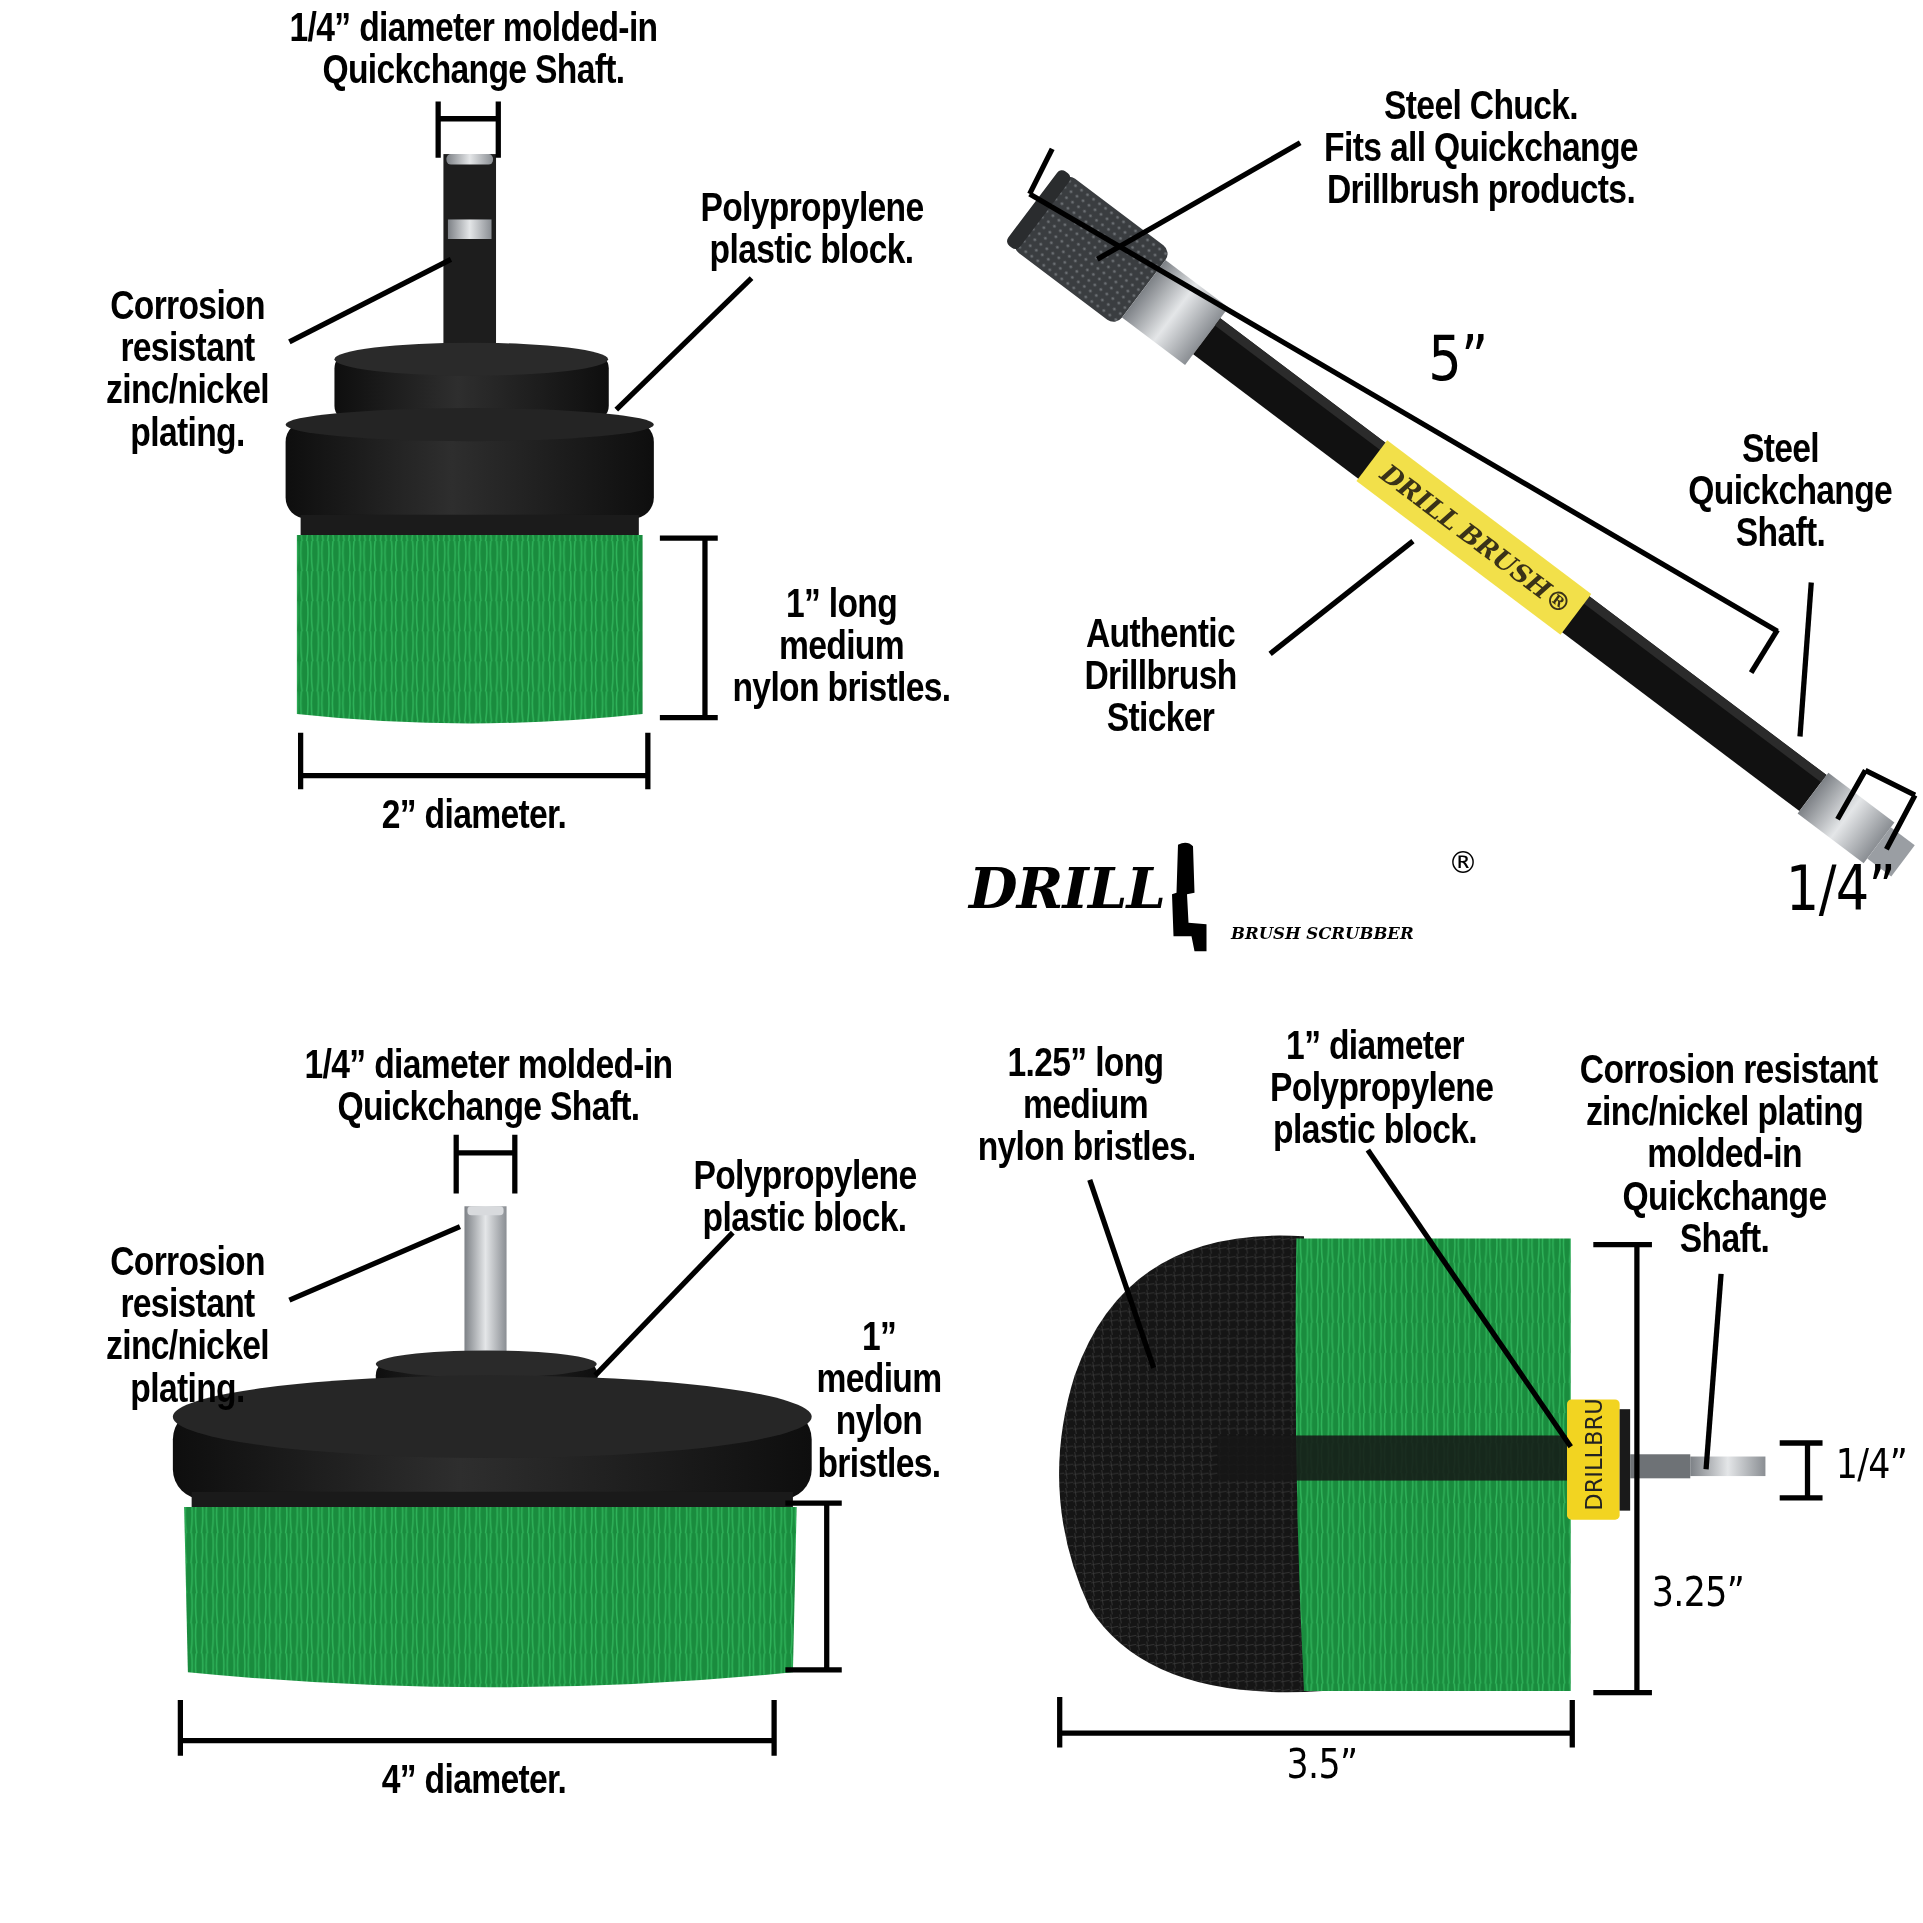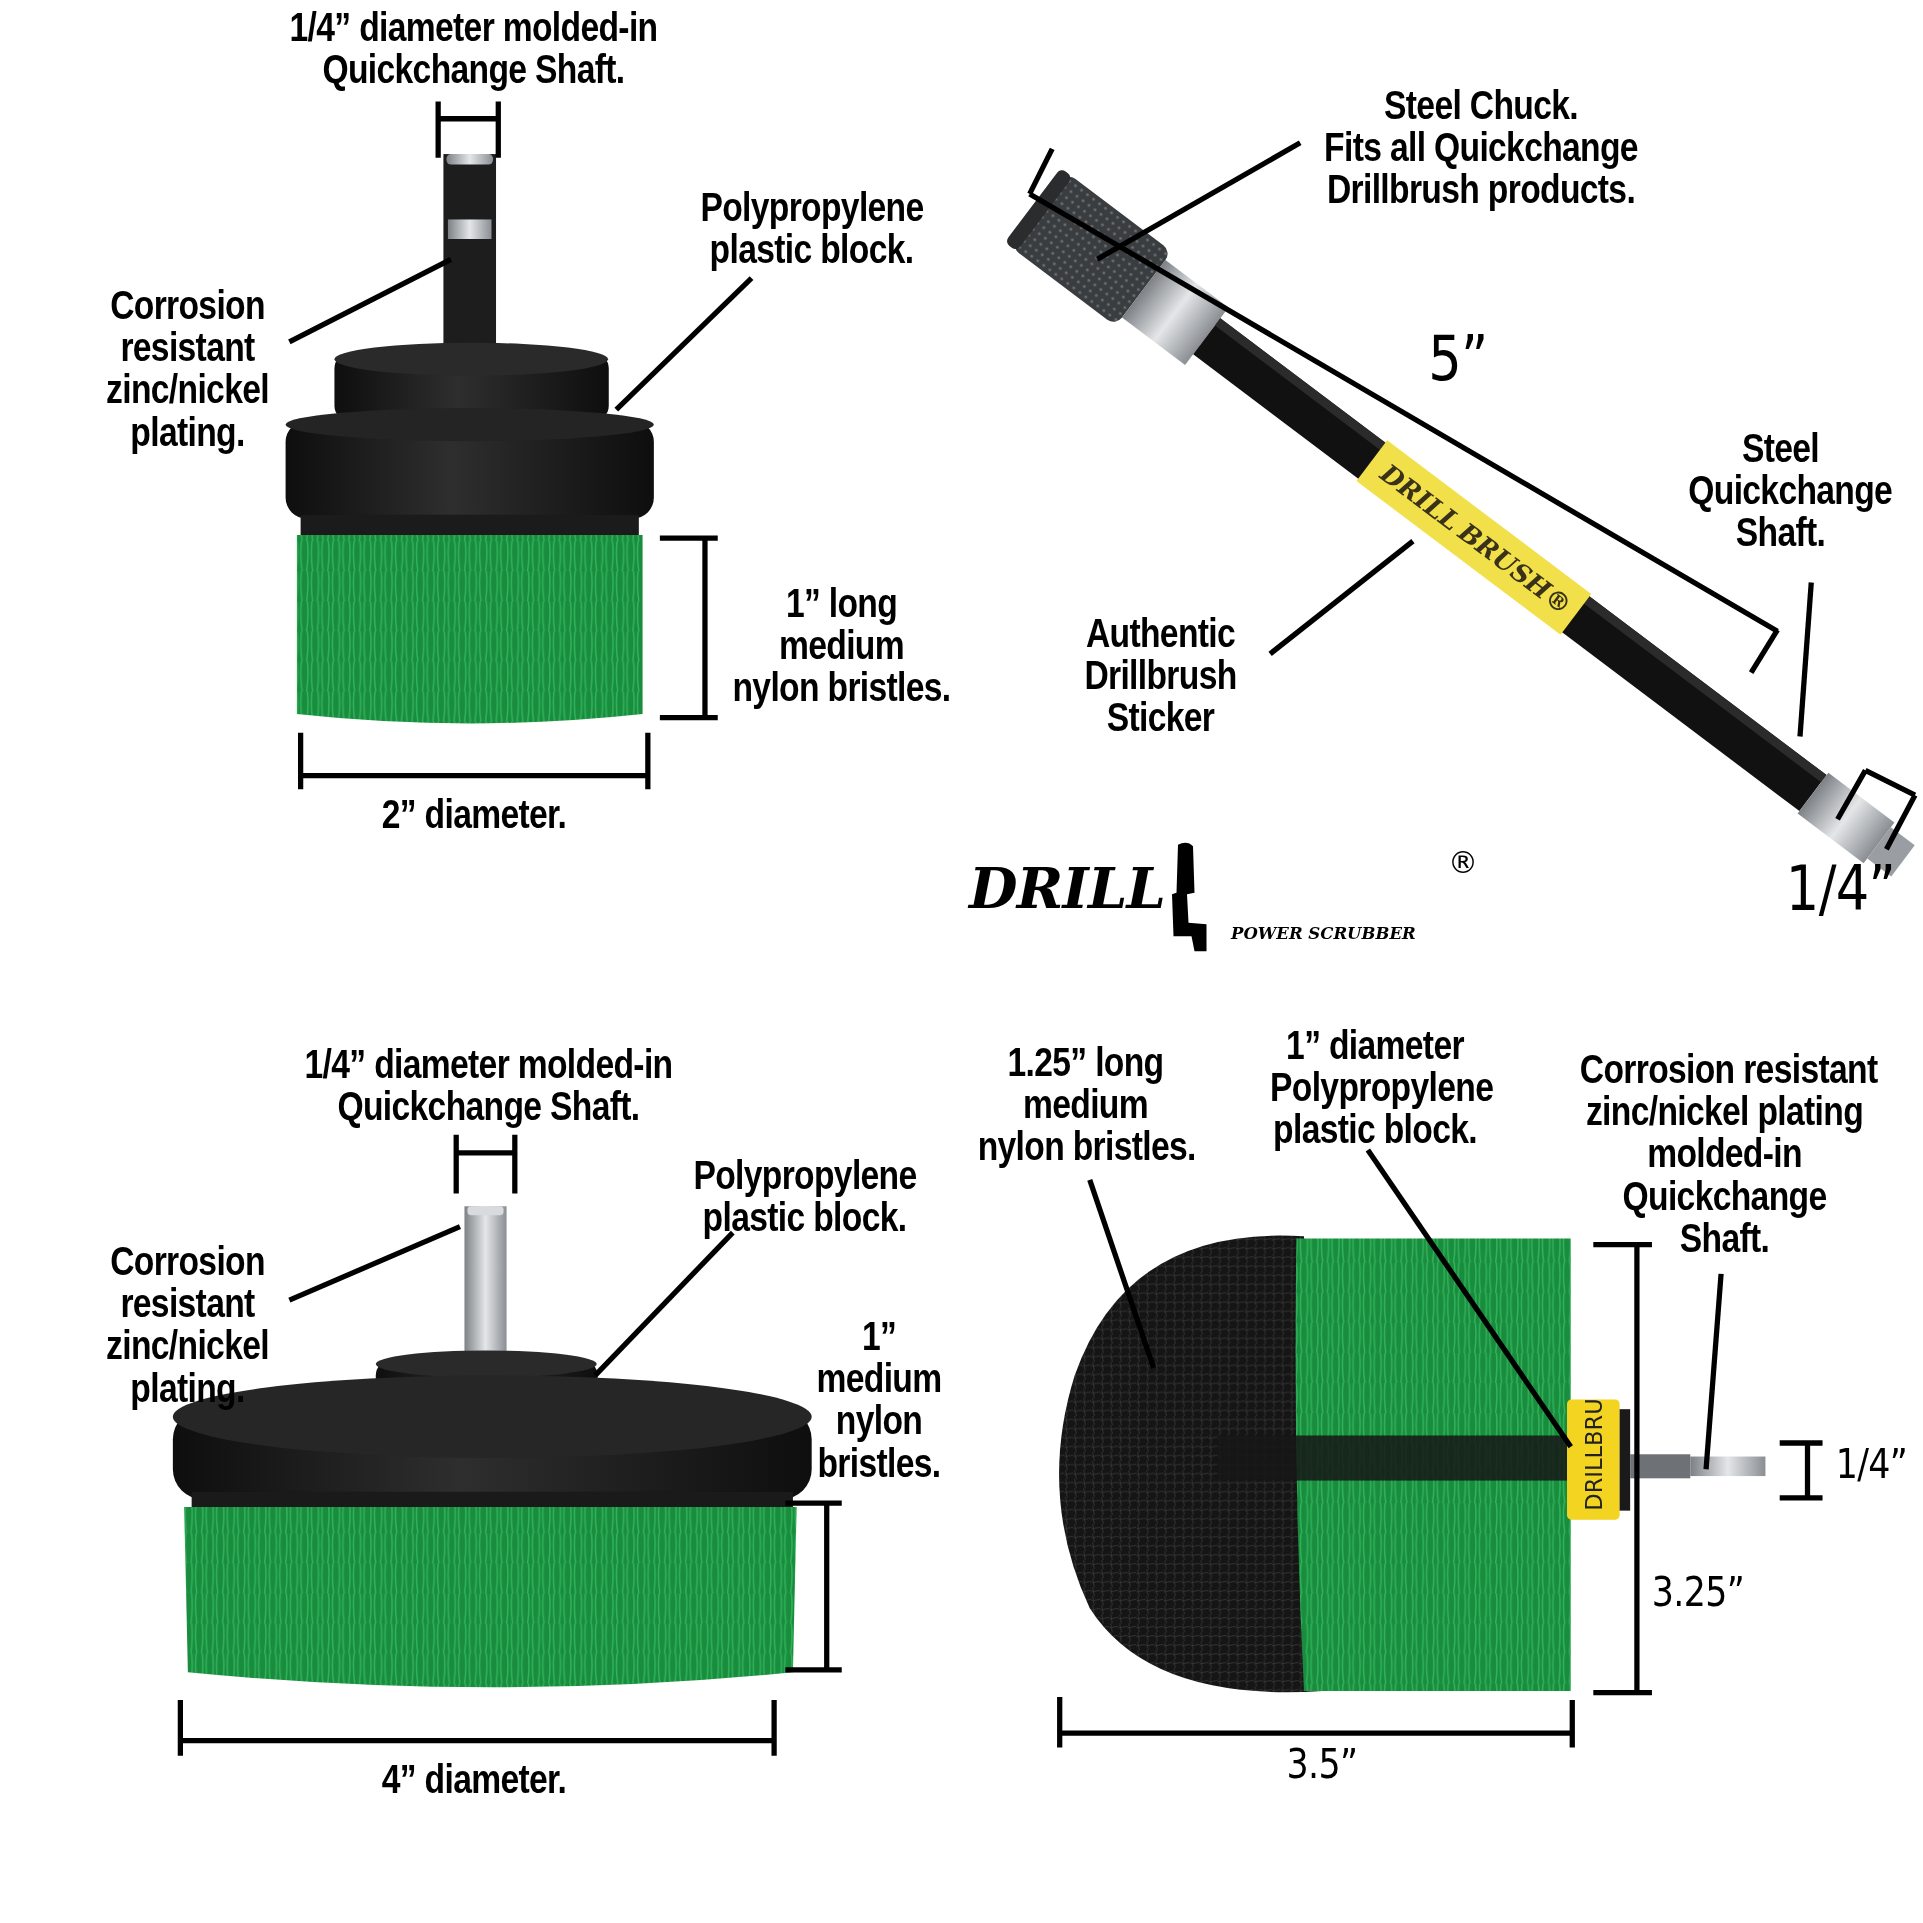--- a/index.html
+++ b/index.html
@@ -173,21 +173,21 @@
   <div>Drillbrush</div>
   <div>Sticker</div>
 </div>
 <div class="lbl big" style="left:1758px; top:857px; width:165px; font-size:62px;">1/4”</div>
 
 <div class="logo">
   <span class="word" style="left:0;">DRILL</span>
   <svg width="60" height="113" style="left:188px; top:0;" viewBox="0 0 80 150">
     <path d="M28 6 Q40 0 48 8 L50 70 L40 72 L42 110 L66 112 L66 148 L50 148 L46 128 L22 128 L20 72 L26 70 Z" fill="#000"></path>
   </svg>
-  <span class="sub">POWER SCRUBBER</span>
+  <span class="sub">BRUSH SCRUBBER</span>
   <span class="reg">®</span>
 </div>
 
 <div class="lbl" style="left:263px; top:1043px; width:451px; font-size:41px;">
   <div>1/4” diameter molded-in</div>
   <div>Quickchange Shaft.</div>
 </div>
 <div class="lbl" style="left:75px; top:1240px; width:225px; font-size:41px;">
   <div>Corrosion</div>
   <div>resistant</div>

